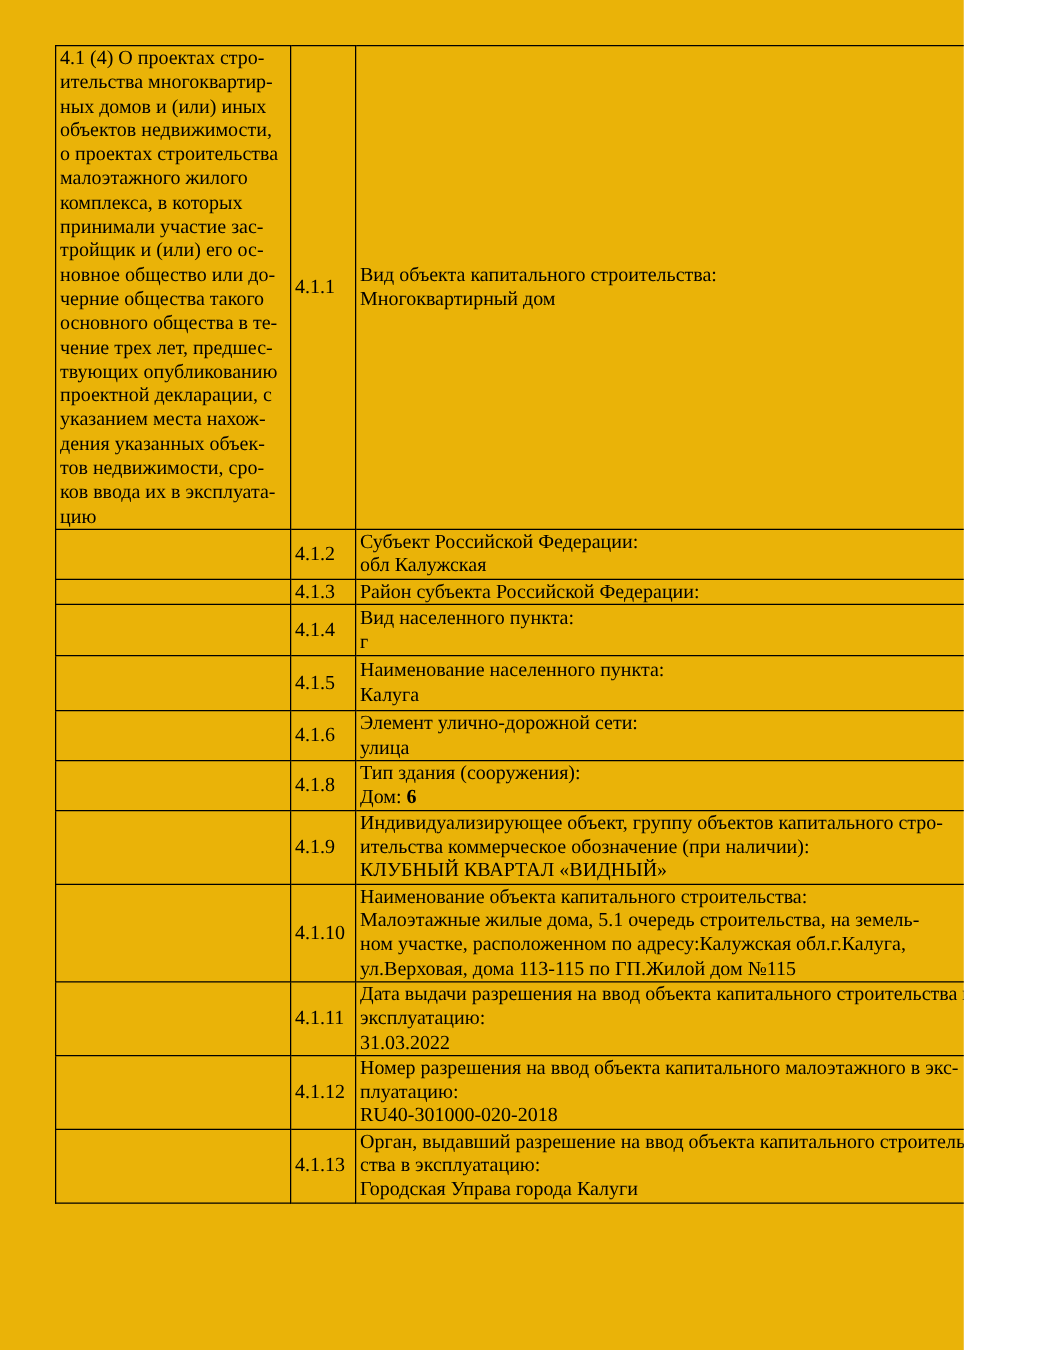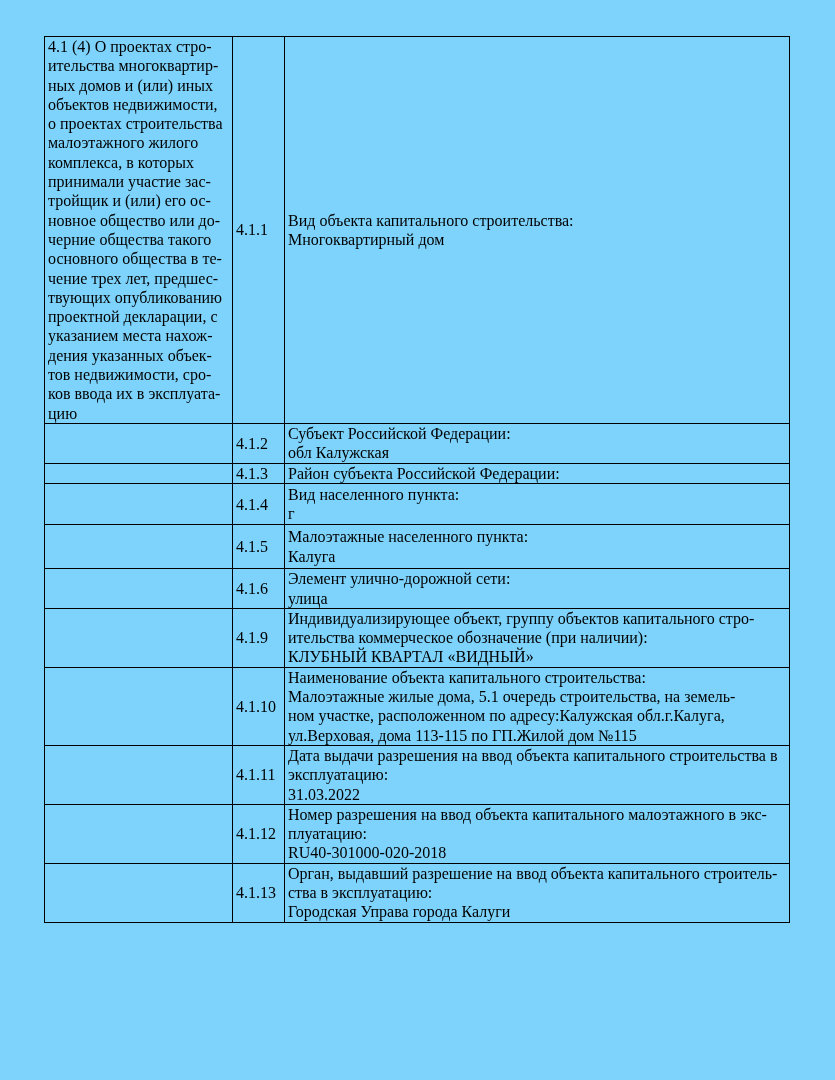--- a/index.html
+++ b/index.html
@@ -2,23 +2,23 @@
 <html><head>
 <meta charset="utf-8">
 <style>
   html, body {
     margin: 0;
     padding: 0;
     background: #ffffff;
   }
   .sheet {
     position: relative;
-    width: 835px;
+    width: 771px;
     height: 1080px;
-    background: #7dd3fc;
+    background: #eab308;
     font-family: "Liberation Serif", serif;
     color: #000000;
     overflow: hidden;
   }
   table.decl {
     position: absolute;
     left: 44px;
     top: 36px;
     width: 745px;
     border-collapse: collapse;
@@ -111,30 +111,38 @@
         <td class="num-cell">4.1.4</td>
         <td>
           <div class="field-label">Вид населенного пункта:</div>
           <div class="field-value">г</div>
         </td>
       </tr>
       <tr style="height:44px">
         <td class="desc-cell"></td>
         <td class="num-cell">4.1.5</td>
         <td>
-          <div class="field-label">Малоэтажные населенного пункта:</div>
+          <div class="field-label">Наименование населенного пункта:</div>
           <div class="field-value">Калуга</div>
         </td>
       </tr>
       <tr style="height:38px">
         <td class="desc-cell"></td>
         <td class="num-cell">4.1.6</td>
         <td>
           <div class="field-label">Элемент улично-дорожной сети:</div>
           <div class="field-value">улица</div>
+        </td>
+      </tr>
+      <tr style="height:40px">
+        <td class="desc-cell"></td>
+        <td class="num-cell">4.1.8</td>
+        <td>
+          <div class="field-label">Тип здания (сооружения):</div>
+          <div class="field-mixed"><span>Дом: </span><span class="value-inline">6</span></div>
         </td>
       </tr>
       <tr style="height:58px">
         <td class="desc-cell"></td>
         <td class="num-cell">4.1.9</td>
         <td>
           <div class="field-label">Индивидуализирующее объект, группу объектов капитального стро-
 ительства коммерческое обозначение (при наличии):</div>
           <div class="field-value">КЛУБНЫЙ КВАРТАЛ «ВИДНЫЙ»</div>
         </td>

